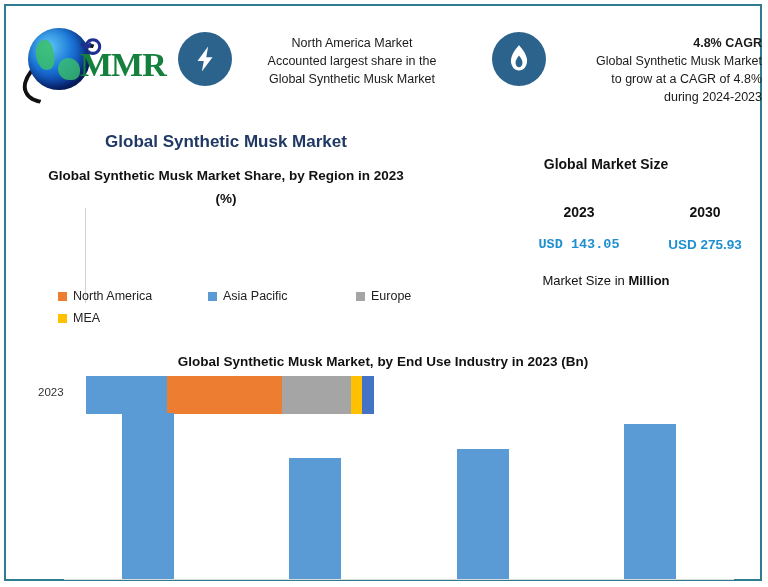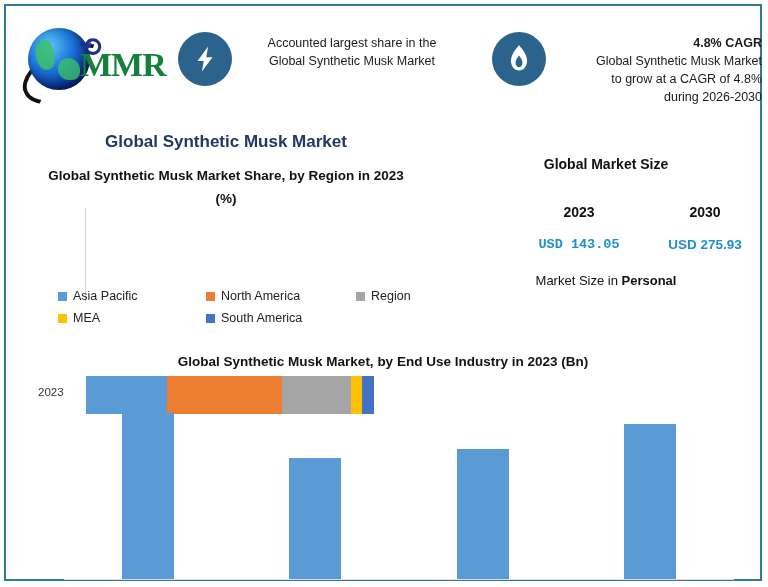--- a/index.html
+++ b/index.html
@@ -104,83 +104,80 @@
       <div class="logo-swirl">⟳</div>
       <div class="logo-text">MMR</div>
     </div>
 
     <div class="hi bolt">
       <svg width="30" height="30" viewBox="0 0 24 24" aria-hidden="true">
         <path d="M14.5 2 L6 13.5 H11 L9.5 22 L18 10.5 H13 Z" fill="#ffffff"></path>
       </svg>
     </div>
     <div class="htxt a">
+      <div>North America Market</div>
       <div>Accounted largest share in the</div>
       <div>Global Synthetic Musk Market</div>
     </div>
 
     <div class="hi flame">
       <svg width="28" height="30" viewBox="0 0 24 26" aria-hidden="true">
         <path d="M12 1 C12 1 5 8 5 14.5 C5 19.2 8.1 23 12 23 C15.9 23 19 19.2 19 14.5 C19 8 12 1 12 1 Z" fill="#ffffff"></path>
         <path d="M12 10 C12 10 9 13.4 9 16.3 C9 18.5 10.4 20.2 12 20.2 C13.6 20.2 15 18.5 15 16.3 C15 13.4 12 10 12 10 Z" fill="#2c638d"></path>
       </svg>
     </div>
     <div class="htxt b">
       <div class="b1">4.8% CAGR</div>
       <div>Global Synthetic Musk Market</div>
       <div>to grow at a CAGR of 4.8%</div>
-      <div>during 2026-2030</div>
+      <div>during 2024-2023</div>
     </div>
   </div>
 
   <div class="main-title">Global Synthetic Musk Market</div>
 
   <div class="share">
     <div class="share-sub">Global Synthetic Musk Market Share, by Region in 2023 (%)</div>
     <div class="axis-v"></div>
     <div class="cat-lbl">2023</div>
     <div class="stack" id="stack">
         <div class="seg" style="width: 28%; background: rgb(91, 155, 213);"></div>
         <div class="seg" style="width: 40%; background: rgb(237, 125, 49);"></div>
         <div class="seg" style="width: 24%; background: rgb(165, 165, 165);"></div>
         <div class="seg" style="width: 4%; background: rgb(255, 192, 0);"></div>
         <div class="seg" style="width: 4%; background: rgb(68, 114, 196);"></div>
       </div>
   </div>
 
   <div class="legend" id="legend">
+      <div class="lg w2">
+        <span class="sw" style="background: rgb(237, 125, 49);"></span>
+        <span>North America</span>
+      </div>
       <div class="lg w1">
         <span class="sw" style="background: rgb(91, 155, 213);"></span>
         <span>Asia Pacific</span>
       </div>
-      <div class="lg w2">
-        <span class="sw" style="background: rgb(237, 125, 49);"></span>
-        <span>North America</span>
-      </div>
       <div class="lg w3">
         <span class="sw" style="background: rgb(165, 165, 165);"></span>
-        <span>Region</span>
+        <span>Europe</span>
       </div>
       <div class="lg w1">
         <span class="sw" style="background: rgb(255, 192, 0);"></span>
         <span>MEA</span>
-      </div>
-      <div class="lg w2">
-        <span class="sw" style="background: rgb(68, 114, 196);"></span>
-        <span>South America</span>
       </div>
     </div>
 
   <div class="msize">
     <div class="ms-title">Global Market Size</div>
     <div class="ms-y l">2023</div>
     <div class="ms-y r">2030</div>
     <div class="ms-v l">USD 143.05</div>
     <div class="ms-v r">USD 275.93</div>
-    <div class="ms-foot"><span>Market Size in </span><b>Personal</b></div>
+    <div class="ms-foot"><span>Market Size in </span><b>Million</b></div>
   </div>
 
   <div class="bottom">
     <div class="b-title">Global Synthetic Musk Market, by End Use Industry  in 2023 (Bn)</div>
     <div class="plot">
       <div class="bars" id="vbars">
           <div class="bcol">
             <div class="bar" style="height: 166.364px; background: rgb(91, 155, 213);"></div>
           </div>
           <div class="bcol">

